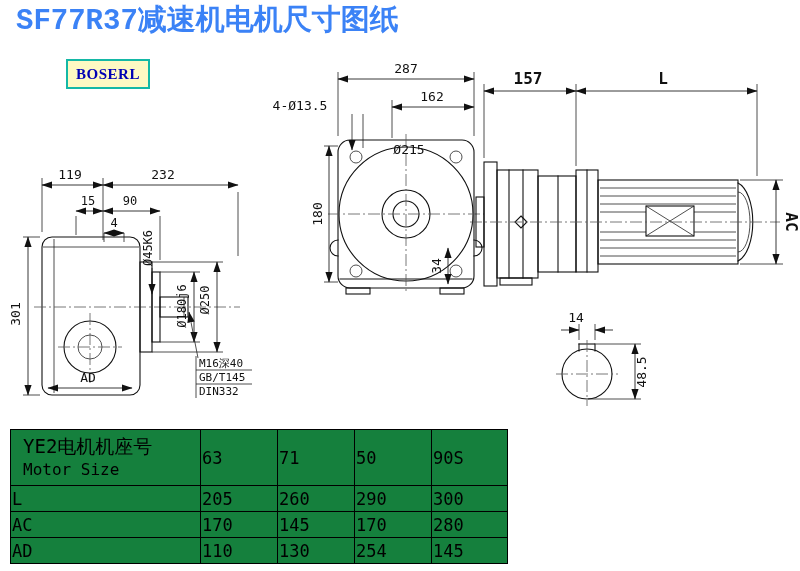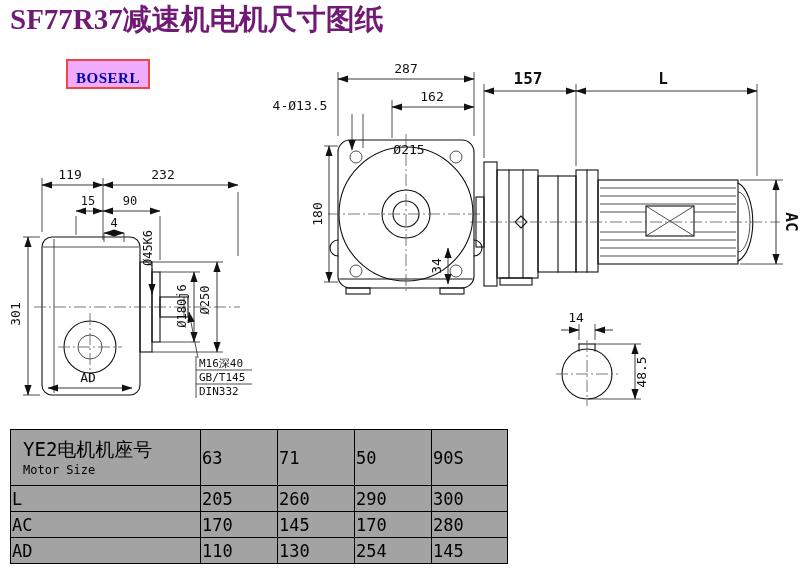--- a/index.html
+++ b/index.html
@@ -1,36 +1,36 @@
 <!DOCTYPE html>
 <html><head>
 <meta charset="utf-8">
 <style>
   html,body{margin:0;padding:0;}
   body{width:800px;height:571px;position:relative;background:#ffffff;overflow:hidden;font-family:"Liberation Sans",sans-serif;}
-  .title{position:absolute;left:10px;top:0;font-size:29px;font-weight:bold;color:#701a75;font-family:Liberation Serif, serif;white-space:nowrap;}
-  .logo{position:absolute;left:66px;top:59px;width:80px;height:26px;border:2px solid #ef4444;display:flex;align-items:flex-end;justify-content:center;background:#f0abfc;}
+  .title{position:absolute;left:16px;top:0;font-size:29px;font-weight:bold;color:#3b82f6;font-family:Liberation Mono, monospace;white-space:nowrap;}
+  .logo{position:absolute;left:66px;top:59px;width:80px;height:26px;border:2px solid #14b8a6;display:flex;align-items:center;justify-content:center;background:#fef9c3;}
   .logo span{color:#0000b4;font-family:"Liberation Serif",serif;font-weight:bold;font-size:15px;letter-spacing:.5px;}
   svg.drawing{position:absolute;left:0;top:0;}
   .ln{stroke:#111;stroke-width:1.1;fill:none;stroke-linecap:square;}
   .thin{stroke:#222;stroke-width:.8;fill:none;}
   .cl{stroke:#555;stroke-width:.8;fill:none;stroke-dasharray:12 3 2 3;}
   .dim{stroke:#222;stroke-width:.9;fill:none;}
   .wfill{fill:#fff;}
   text.dtxt{font-family:"DejaVu Sans Mono","Liberation Mono",monospace;fill:#111;font-size:13px;}
   text.big{font-size:16px;font-weight:bold;}
   text.sm{font-size:11px;}
   text.sm2{font-size:12px;}
-  .size-table{position:absolute;left:10px;top:429px;width:497px;border-collapse:collapse;background:#a3a3a3;font-family:"DejaVu Sans Mono","Liberation Mono",monospace;color:#000;table-layout:fixed;}
+  .size-table{position:absolute;left:10px;top:429px;width:497px;border-collapse:collapse;background:#15803d;font-family:"DejaVu Sans Mono","Liberation Mono",monospace;color:#000;table-layout:fixed;}
   .size-table td{border:1px solid #000;vertical-align:middle;font-size:17px;}
   .size-table tr.hdr{height:56px;}
   .size-table tr.r{height:26px;}
   .size-table td.hcell{text-align:left;padding-left:12px;}
   .hcn{font-size:19px;line-height:1.35;}
-  .hen{font-size:12px;line-height:1.3;}
+  .hen{font-size:16px;line-height:1.3;}
 </style>
 </head>
 <body>
 
 <div class="title">SF77R37减速机电机尺寸图纸</div>
 <div class="logo">
   <span>BOSERL</span>
 </div>
 
 <svg class="drawing" width="800" height="430" viewBox="0 0 800 430">

